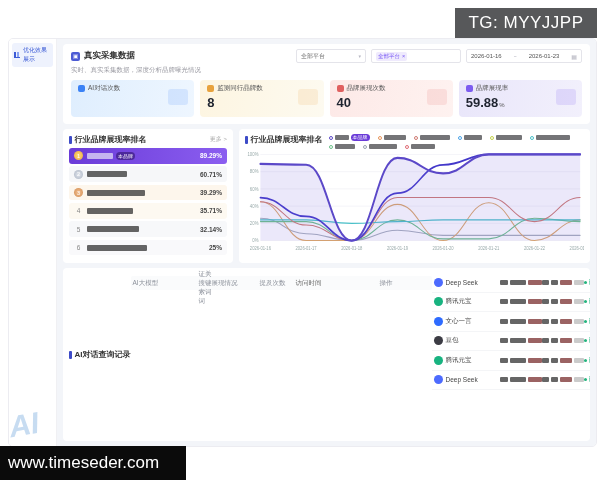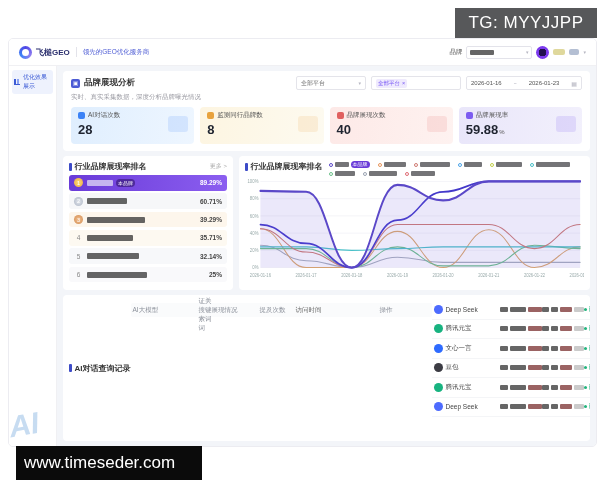--- a/index.html
+++ b/index.html
@@ -97,61 +97,44 @@
   .ct{flex:0 0 84px;color:#666}
   .ca{flex:0 0 50px;color:#7a5af5;display:flex;gap:2px;align-items:center;cursor:pointer}
   .mi{width:9px;height:9px;border-radius:50%;flex:0 0 9px}
   .sdot{width:3px;height:3px;border-radius:50%;background:#24b47e;flex:0 0 3px}
   .stx{color:#24b47e}
   .rd{background:#7a3030}
   .lt{background:#999;opacity:.5}
   .eye{font-size:6px}
   
   .wm-top{position:absolute;right:3px;top:8px;width:142px;height:30px;background:#57585a;color:#fff;font-size:17px;display:flex;align-items:center;justify-content:center;letter-spacing:.5px}
-  .wm-bottom{position:absolute;left:16px;bottom:0;width:186px;height:34px;background:#0b0b0b;color:#fff;font-size:17px;display:flex;align-items:center;padding-left:8px}
+  .wm-bottom{position:absolute;left:0;bottom:0;width:186px;height:34px;background:#0b0b0b;color:#fff;font-size:17px;display:flex;align-items:center;padding-left:8px}
 </style>
 </head>
 <body>
 
 <div class="app">
 
-  <div class="topbar">
-    <span class="logo-circle"></span>
-    <span class="logo-text">飞槌GEO</span>
-    <span class="vdiv"></span>
-    <span class="tagline">领先的GEO优化服务商</span>
-    <div class="topbar-right">
-      <span class="brand-label">品牌</span>
-      <div class="brand-select">
-        <span class="redact" style="width:24px"></span>
-        <span class="caret">▾</span>
-      </div>
-      <span class="avatar"></span>
-      <span class="mini-pill mp1"></span>
-      <span class="mini-pill mp2"></span>
-      <span class="caret">▾</span>
-    </div>
-  </div>
 
   <div class="appbody">
 
     <div class="sidebar">
       <div class="side-item">
         <span class="side-icon"></span>
         <span>优化效果展示</span>
       </div>
       <div class="ai-wm">AI</div>
     </div>
 
     <div class="main">
 
       <div class="hero">
         <div class="hero-top">
           <span class="sec-icon">▣</span>
-          <span class="sec-title">品牌展现分析</span>
+          <span class="sec-title">真实采集数据</span>
           <div class="filters">
             <div class="fbox fselect">
               <span>全部平台</span>
               <span class="caret">▾</span>
             </div>
             <div class="fbox fmulti">
               <span class="ftag">
                 <span>全部平台</span>
                 <span>×</span>
               </span>
@@ -164,21 +147,20 @@
             </div>
           </div>
         </div>
         <div class="subtitle">实时、真实采集数据，深度分析品牌曝光情况</div>
         <div class="cards">
           <div class="card c0">
             <div class="card-top">
                 <span class="ci ci0"></span>
                 <span>AI对话次数</span>
               </div>
-            <div class="card-val"><span>28</span><span class="unit"></span></div>
             <span class="deco"></span>
           </div>
           <div class="card c1">
             <div class="card-top">
                 <span class="ci ci1"></span>
                 <span>监测同行品牌数</span>
               </div>
             <div class="card-val"><span>8</span><span class="unit"></span></div>
             <span class="deco"></span>
           </div>

